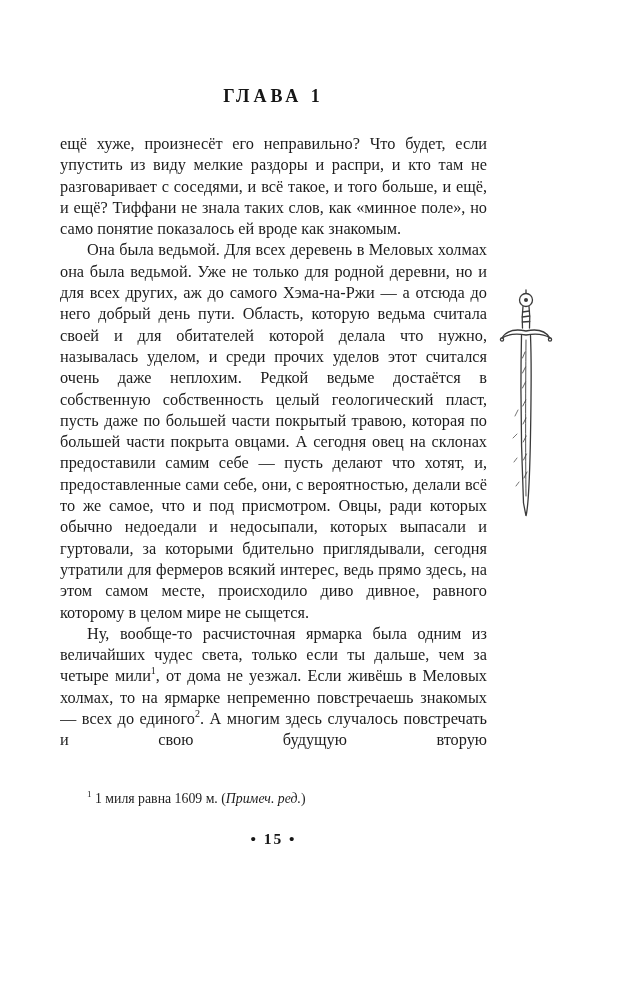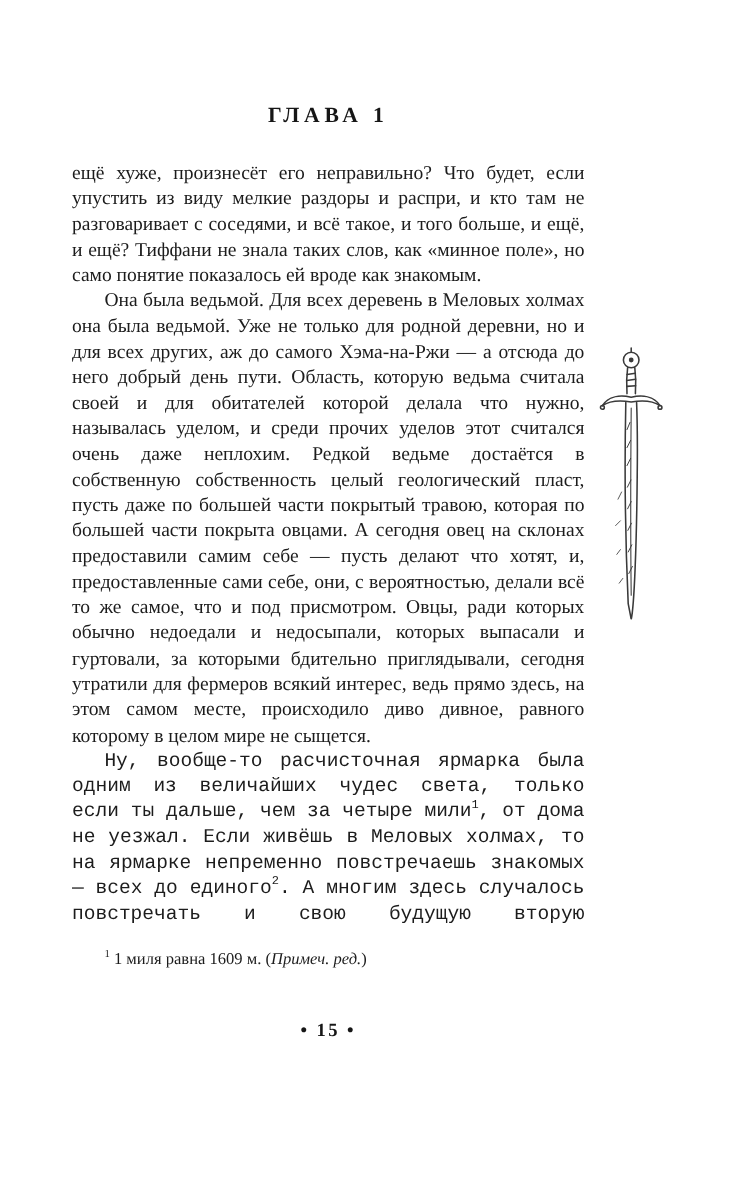--- a/index.html
+++ b/index.html
@@ -29,21 +29,21 @@
   .text-block {
     text-align: justify;
     font-size: 16.3px;
     line-height: 21.3px;
     height: 684px;
     overflow: hidden;
     hyphens: auto;
   }
   .para { margin: 0; }
   .para.indent { text-indent: 27px; }
-  .para.continues { text-align-last: justify; font-family: Liberation Mono, monospace; }
+  .para.continues { text-align-last: justify; }
   sup.fn-ref {
     font-size: 10px;
     line-height: 0;
     position: relative;
     top: -0.1em;
     vertical-align: super;
   }
   .illustration {
     position: absolute;
     top: 288px;
@@ -67,21 +67,21 @@
     font-size: 9px;
     line-height: 0;
     vertical-align: super;
   }
   .fn-italic { font-style: italic; }
   .page-number {
     text-align: center;
     font-size: 15.5px;
     font-weight: bold;
     letter-spacing: 2px;
-    margin-top: 40px;
+    margin-top: 20px;
     color: #161616;
   }
 </style>
 </head>
 <body>
 
 <div class="page">
 
   <h1 class="chapter-header">ГЛАВА 1</h1>
 

